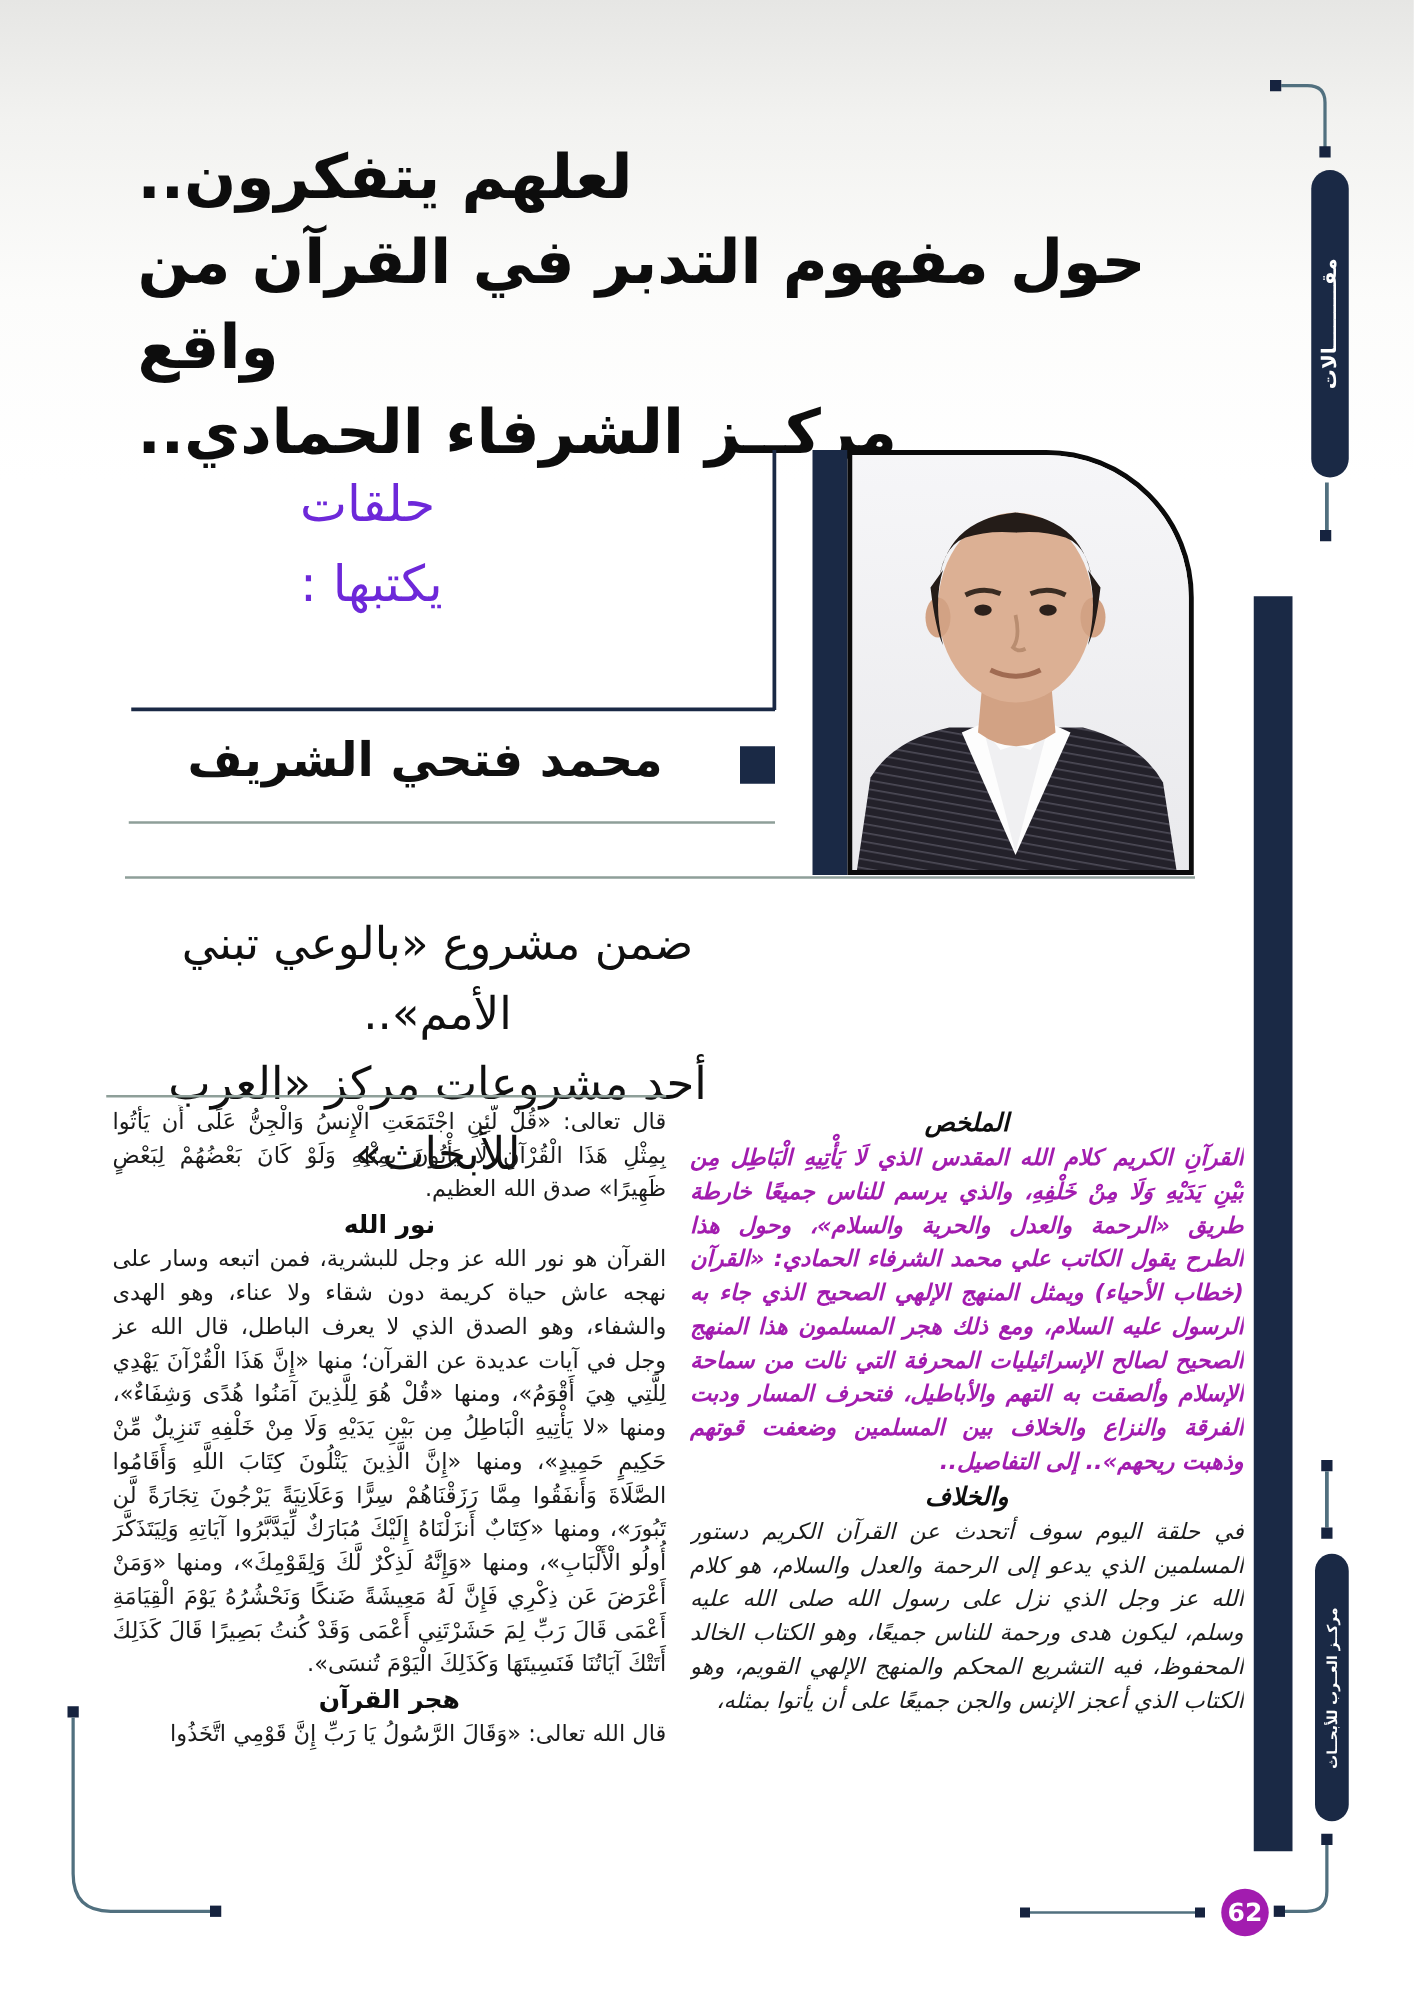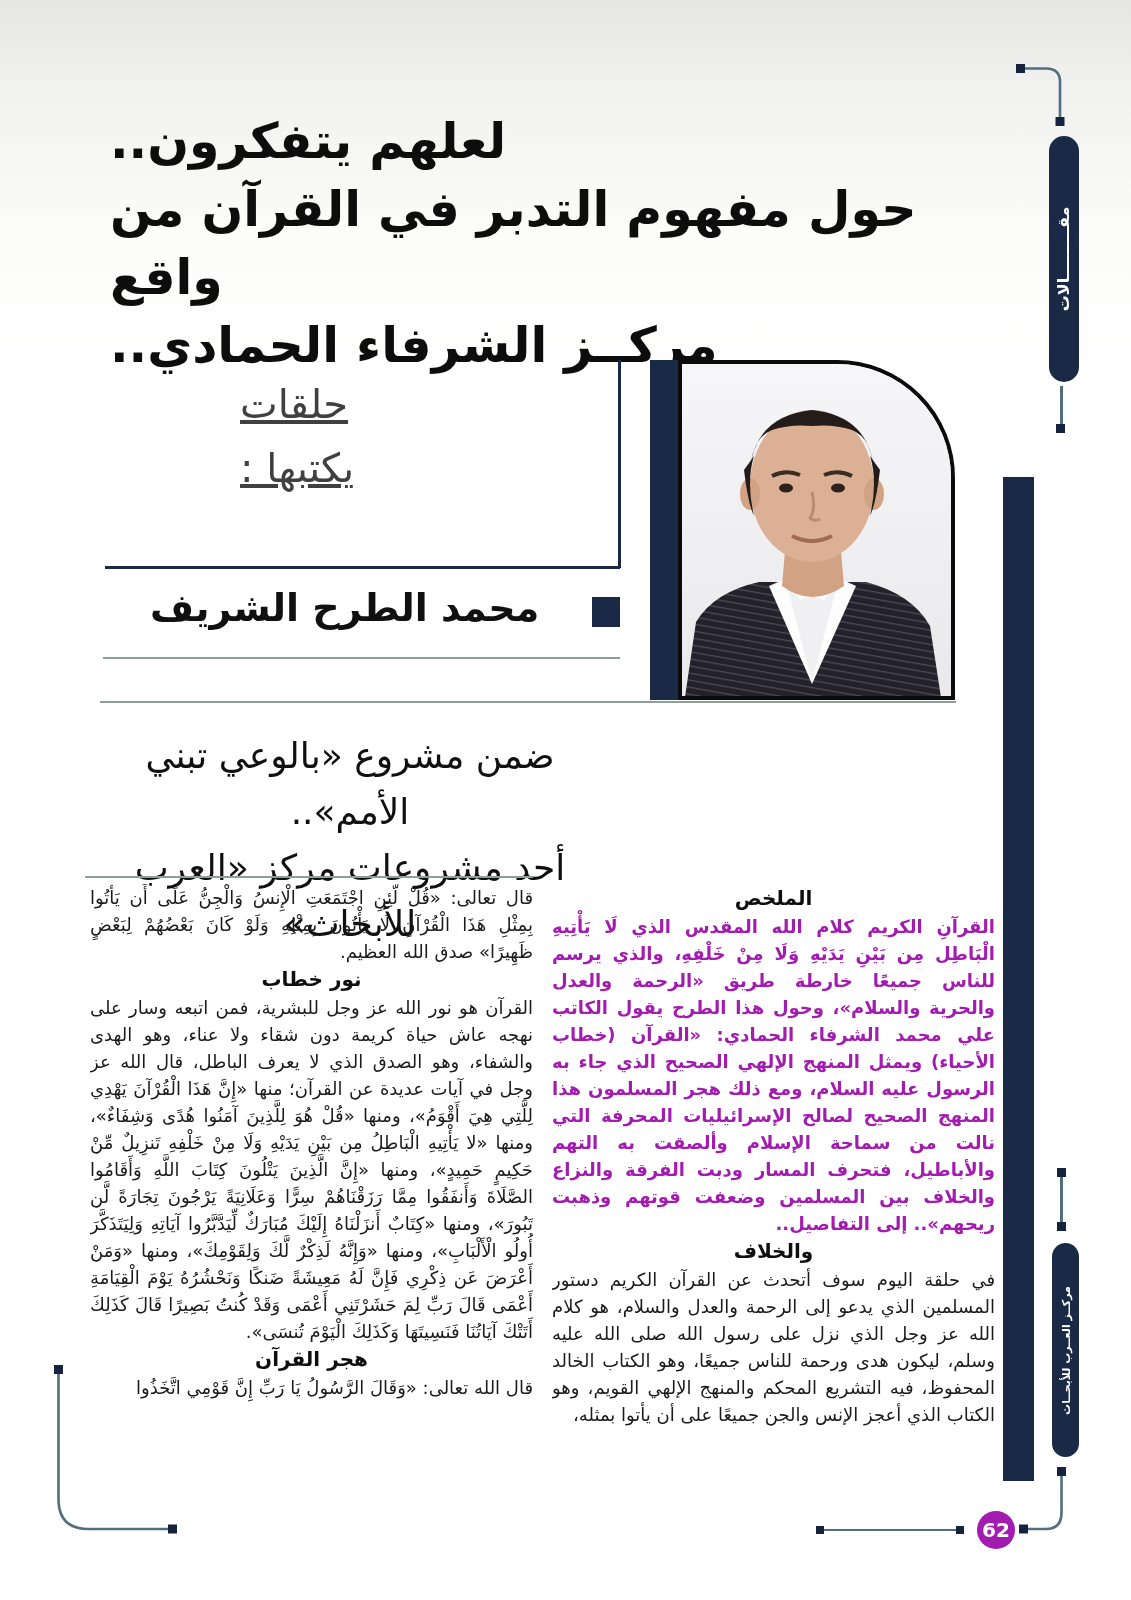--- a/index.html
+++ b/index.html
@@ -13,21 +13,21 @@
   .abs{position:absolute;}
   
   .title{
     left:110px;top:108px;width:920px;
     text-align:left;font-weight:bold;font-size:49px;line-height:68px;
     color:#0d0d0d;letter-spacing:-1px;
   }
   
   .byline{
     left:240px;top:372px;width:300px;text-align:left;
-    font-size:40px;line-height:64px;font-weight:normal;color:#404040;text-decoration:underline;
+    font-size:40px;line-height:64px;font-weight:normal;color:#6d28d9;
   }
   .byline div{text-align:left;direction:rtl;}
   .vrule{left:618px;top:360px;width:3px;height:208px;background:#1a2945;}
   .hrule-navy{left:105px;top:566px;width:515px;height:3px;background:#1a2945;}
   .author{
     left:150px;top:583px;width:428px;text-align:left;direction:rtl;
     font-size:38px;font-weight:bold;color:#101010;line-height:50px;
   }
   .author-square{left:592px;top:597px;width:28px;height:30px;background:#1a2945;}
   .rule-gray-1{left:103px;top:657px;width:517px;height:2px;background:#8e9f99;}
@@ -45,21 +45,21 @@
     left:100px;top:728px;width:500px;direction:rtl;text-align:center;
     font-size:36px;line-height:56px;font-weight:normal;color:#101010;
   }
   
   .coltop-rule{left:85px;top:876px;width:448px;height:2px;background:#8e9f99;}
   .col{
     top:884px;width:443px;height:622px;overflow:hidden;
     direction:rtl;text-align:justify;
     font-size:18px;line-height:27px;color:#1b1b1b;
   }
-  .col-right{left:552px;}
+  .col-right{left:552px;font-style:italic;}
   .col-left{left:90px;height:600px;}
   .col h3{
     margin:0;padding:0;text-align:center;font-size:20px;line-height:29px;
     font-weight:bold;color:#0e0e0e;
   }
   .col p{margin:0;padding:0;}
   .col p.bold{font-weight:bold;color:#a21caf;}
   
   .stripe{left:1003px;top:477px;width:31px;height:1004px;background:#1a2945;}
   .tab-pill{
@@ -113,21 +113,21 @@
   </div>
 
   <div class="abs byline">
     <div>حلقات</div>
     <div>يكتبها :</div>
   </div>
 
   <div class="abs vrule"></div>
   <div class="abs hrule-navy"></div>
 
-  <div class="abs author">محمد الطرح الشريف</div>
+  <div class="abs author">محمد فتحي الشريف</div>
   <div class="abs author-square"></div>
   <div class="abs rule-gray-1"></div>
   <div class="abs rule-gray-2"></div>
 
   <div class="abs photo-bar"></div>
   <div class="abs photo">
     <svg width="277" height="340" viewBox="0 0 277 340">
       <defs>
         <linearGradient id="bgfade" x1="0" y1="0" x2="0" y2="1">
           <stop offset="0" stop-color="#f6f6f8"></stop>
@@ -175,21 +175,21 @@
 
   <div class="abs col col-right">
     <h3>الملخص</h3>
     <p class="bold">القرآنِ الكريم كلام الله المقدس الذي لَا يَأْتِيهِ الْبَاطِل مِن بَيْنِ يَدَيْهِ وَلَا مِنْ خَلْفِهِ، والذي يرسم للناس جميعًا خارطة طريق «الرحمة والعدل والحرية والسلام»، وحول هذا الطرح يقول الكاتب علي محمد الشرفاء الحمادي: «القرآن (خطاب الأحياء) ويمثل المنهج الإلهي الصحيح الذي جاء به الرسول عليه السلام، ومع ذلك هجر المسلمون هذا المنهج الصحيح لصالح الإسرائيليات المحرفة التي نالت من سماحة الإسلام وألصقت به التهم والأباطيل، فتحرف المسار ودبت الفرقة والنزاع والخلاف بين المسلمين وضعفت قوتهم وذهبت ريحهم».. إلى التفاصيل..</p>
     <h3>والخلاف</h3>
     <p>في حلقة اليوم سوف أتحدث عن القرآن الكريم دستور المسلمين الذي يدعو إلى الرحمة والعدل والسلام، هو كلام الله عز وجل الذي نزل على رسول الله صلى الله عليه وسلم، ليكون هدى ورحمة للناس جميعًا، وهو الكتاب الخالد المحفوظ، فيه التشريع المحكم والمنهج الإلهي القويم، وهو الكتاب الذي أعجز الإنس والجن جميعًا على أن يأتوا بمثله،</p>
   </div>
 
   <div class="abs col col-left">
     <p>قال تعالى: «قُلْ لَّئِنِ اجْتَمَعَتِ الْإِنسُ وَالْجِنُّ عَلَى أَن يَأْتُوا بِمِثْلِ هَذَا الْقُرْآنِ لَا يَأْتُونَ بِمِثْلِهِ وَلَوْ كَانَ بَعْضُهُمْ لِبَعْضٍ ظَهِيرًا» صدق الله العظيم.</p>
-    <h3>نور خطاب</h3>
+    <h3>نور الله</h3>
     <p>القرآن هو نور الله عز وجل للبشرية، فمن اتبعه وسار على نهجه عاش حياة كريمة دون شقاء ولا عناء، وهو الهدى والشفاء، وهو الصدق الذي لا يعرف الباطل، قال الله عز وجل في آيات عديدة عن القرآن؛ منها «إِنَّ هَذَا الْقُرْآنَ يَهْدِي لِلَّتِي هِيَ أَقْوَمُ»، ومنها «قُلْ هُوَ لِلَّذِينَ آمَنُوا هُدًى وَشِفَاءٌ»، ومنها «لا يَأْتِيهِ الْبَاطِلُ مِن بَيْنِ يَدَيْهِ وَلَا مِنْ خَلْفِهِ تَنزِيلٌ مِّنْ حَكِيمٍ حَمِيدٍ»، ومنها «إِنَّ الَّذِينَ يَتْلُونَ كِتَابَ اللَّهِ وَأَقَامُوا الصَّلَاةَ وَأَنفَقُوا مِمَّا رَزَقْنَاهُمْ سِرًّا وَعَلَانِيَةً يَرْجُونَ تِجَارَةً لَّن تَبُورَ»، ومنها «كِتَابٌ أَنزَلْنَاهُ إِلَيْكَ مُبَارَكٌ لِّيَدَّبَّرُوا آيَاتِهِ وَلِيَتَذَكَّرَ أُولُو الْأَلْبَابِ»، ومنها «وَإِنَّهُ لَذِكْرٌ لَّكَ وَلِقَوْمِكَ»، ومنها «وَمَنْ أَعْرَضَ عَن ذِكْرِي فَإِنَّ لَهُ مَعِيشَةً ضَنكًا وَنَحْشُرُهُ يَوْمَ الْقِيَامَةِ أَعْمَى قَالَ رَبِّ لِمَ حَشَرْتَنِي أَعْمَى وَقَدْ كُنتُ بَصِيرًا قَالَ كَذَلِكَ أَتَتْكَ آيَاتُنَا فَنَسِيتَهَا وَكَذَلِكَ الْيَوْمَ تُنسَى».</p>
     <h3>هجر القرآن</h3>
     <p>قال الله تعالى: «وَقَالَ الرَّسُولُ يَا رَبِّ إِنَّ قَوْمِي اتَّخَذُوا</p>
   </div>
 
   <div class="abs stripe"></div>
 
   <div class="abs mini-square" style="left:1057px;top:1168px;width:9px;height:9px;"></div>
   <div class="abs connector-line" style="left:1060px;top:1177px;width:2.6px;height:45px;"></div>
   <div class="abs mini-square" style="left:1057px;top:1222px;width:9px;height:9px;"></div>

